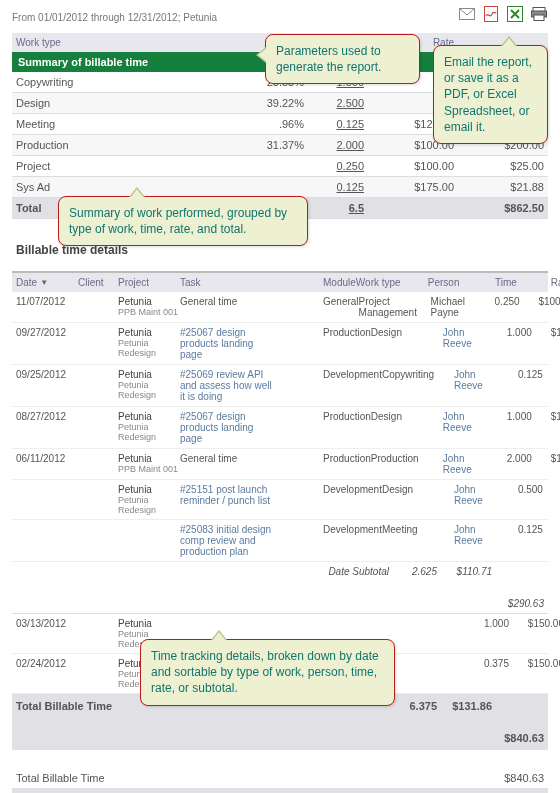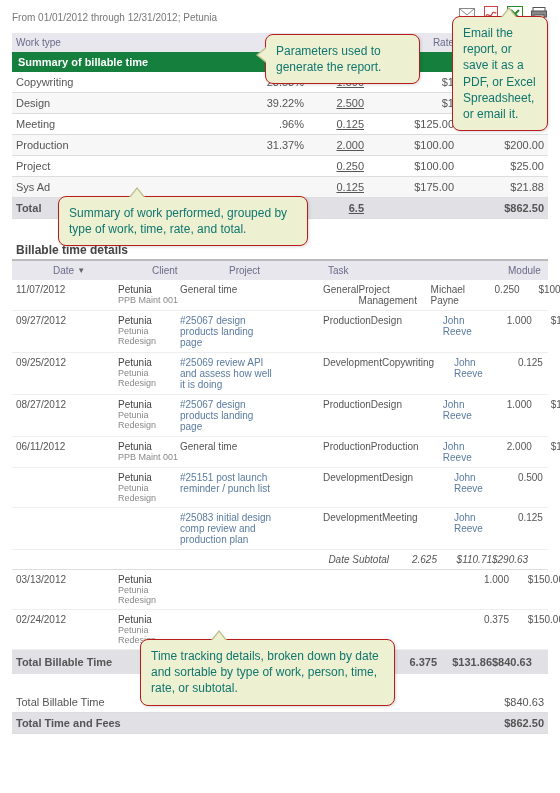--- a/index.html
+++ b/index.html
@@ -31,34 +31,34 @@
   .summary-row:nth-child(even) { background: #f7f7f8; }
   .summary-total { background: #e0e0e5; font-weight: bold; }
   .col-wt { flex: 0 0 155px; }
   .col-pct { flex: 0 0 100px; text-align: right; }
   .col-time { flex: 0 0 60px; text-align: right; text-decoration: underline; }
   .col-rate { flex: 0 0 90px; text-align: right; }
   .col-total { flex: 0 0 90px; text-align: right; }
   .col-pad { flex: 1; }
 
   .section-gap { height: 18px; }
-  .section-title { font-weight: bold; font-size: 12px; color: #444; padding: 6px 4px 2px; border-bottom: 2px solid #bbb; }
+  .section-title { font-weight: bold; font-size: 12px; color: #444; padding: 6px 4px 14px; border-bottom: 2px solid #bbb; }
 
   .detail-header-row { background: #e8e7ed; color: #6a6a8a; font-size: 10px; border-bottom: none; }
-  .detail-header-row > div { cursor: pointer; margin-left: 37px; }
+  .detail-header-row > div { cursor: pointer; }
   .d-date { flex: 0 0 62px; display:flex; align-items:center; gap:3px;}
   .d-client { flex: 0 0 40px; }
   .d-project { flex: 0 0 62px; }
   .d-task { flex: 0 0 95px; }
   .d-module { flex: 0 0 73px; padding-left: 48px; }
   .d-wt { flex: 0 0 72px; }
   .d-person { flex: 0 0 49px; }
   .d-time { flex: 0 0 40px; text-align: right; }
   .d-rate { flex: 0 0 55px; text-align: right; }
-  .d-total { flex: 0 0 52px; text-align: left; }
+  .d-total { flex: 0 0 52px; text-align: right; margin-top: 32px; }
 
   .detail-row { display: flex; padding: 4px 4px; border-bottom: 1px solid #eee; font-size: 10px; align-items: flex-start; }
   .detail-row .link { color: #5a7ba0; }
   .proj-name { font-weight: normal; color: #444; }
   .proj-sub { color: #888; font-size: 9px; }
   .date-subtotal-row { display: flex; padding: 4px 4px; font-size: 10px; font-style: italic; border-bottom: 1px solid #ddd; background:#fff;}
   .date-subtotal-row .label { flex: 1; text-align: right; padding-right: 8px; }
   .total-bill-row { display: flex; padding: 6px 4px; background: #e0e0e5; font-weight: bold; font-size: 11px;}
   .total-bill-row .label { flex: 1;}
   
@@ -82,21 +82,21 @@
   .callout::before {
     content: '';
     position: absolute;
     width: 0; height: 0;
   }
   
   .c1 { top: 34px; left: 265px; width: 155px; }
   .c1::before { left: -10px; top: 12px; border-top: 8px solid transparent; border-bottom: 8px solid transparent; border-right: 10px solid #bcbf8a;}
   .c1::after  { content:''; position:absolute; left: -8px; top: 13px; border-top: 7px solid transparent; border-bottom: 7px solid transparent; border-right: 9px solid #eef0d2;}
   
-  .c2 { top: 16px; right: 12px; width: 96px; }
+  .c2 { top: 45px; right: 12px; width: 115px; }
   .c2::before { top: -10px; right: 30px; border-left: 8px solid transparent; border-right: 8px solid transparent; border-bottom: 10px solid #bcbf8a;}
   .c2::after  { content:''; position:absolute; top: -8px; right: 31px; border-left: 7px solid transparent; border-right: 7px solid transparent; border-bottom: 9px solid #eef0d2;}
   
   .c3 { top: 196px; left: 58px; width: 250px; }
   .c3::before { top: -10px; left: 70px; border-left: 8px solid transparent; border-right: 8px solid transparent; border-bottom: 10px solid #bcbf8a;}
   .c3::after  { content:''; position:absolute; top: -8px; left: 71px; border-left: 7px solid transparent; border-right: 7px solid transparent; border-bottom: 9px solid #eef0d2;}
   
   .c4 { top: 639px; left: 140px; width: 255px; }
   .c4::before { top: -10px; left: 70px; border-left: 8px solid transparent; border-right: 8px solid transparent; border-bottom: 10px solid #bcbf8a;}
   .c4::after  { content:''; position:absolute; top: -8px; left: 71px; border-left: 7px solid transparent; border-right: 7px solid transparent; border-bottom: 9px solid #eef0d2;}

